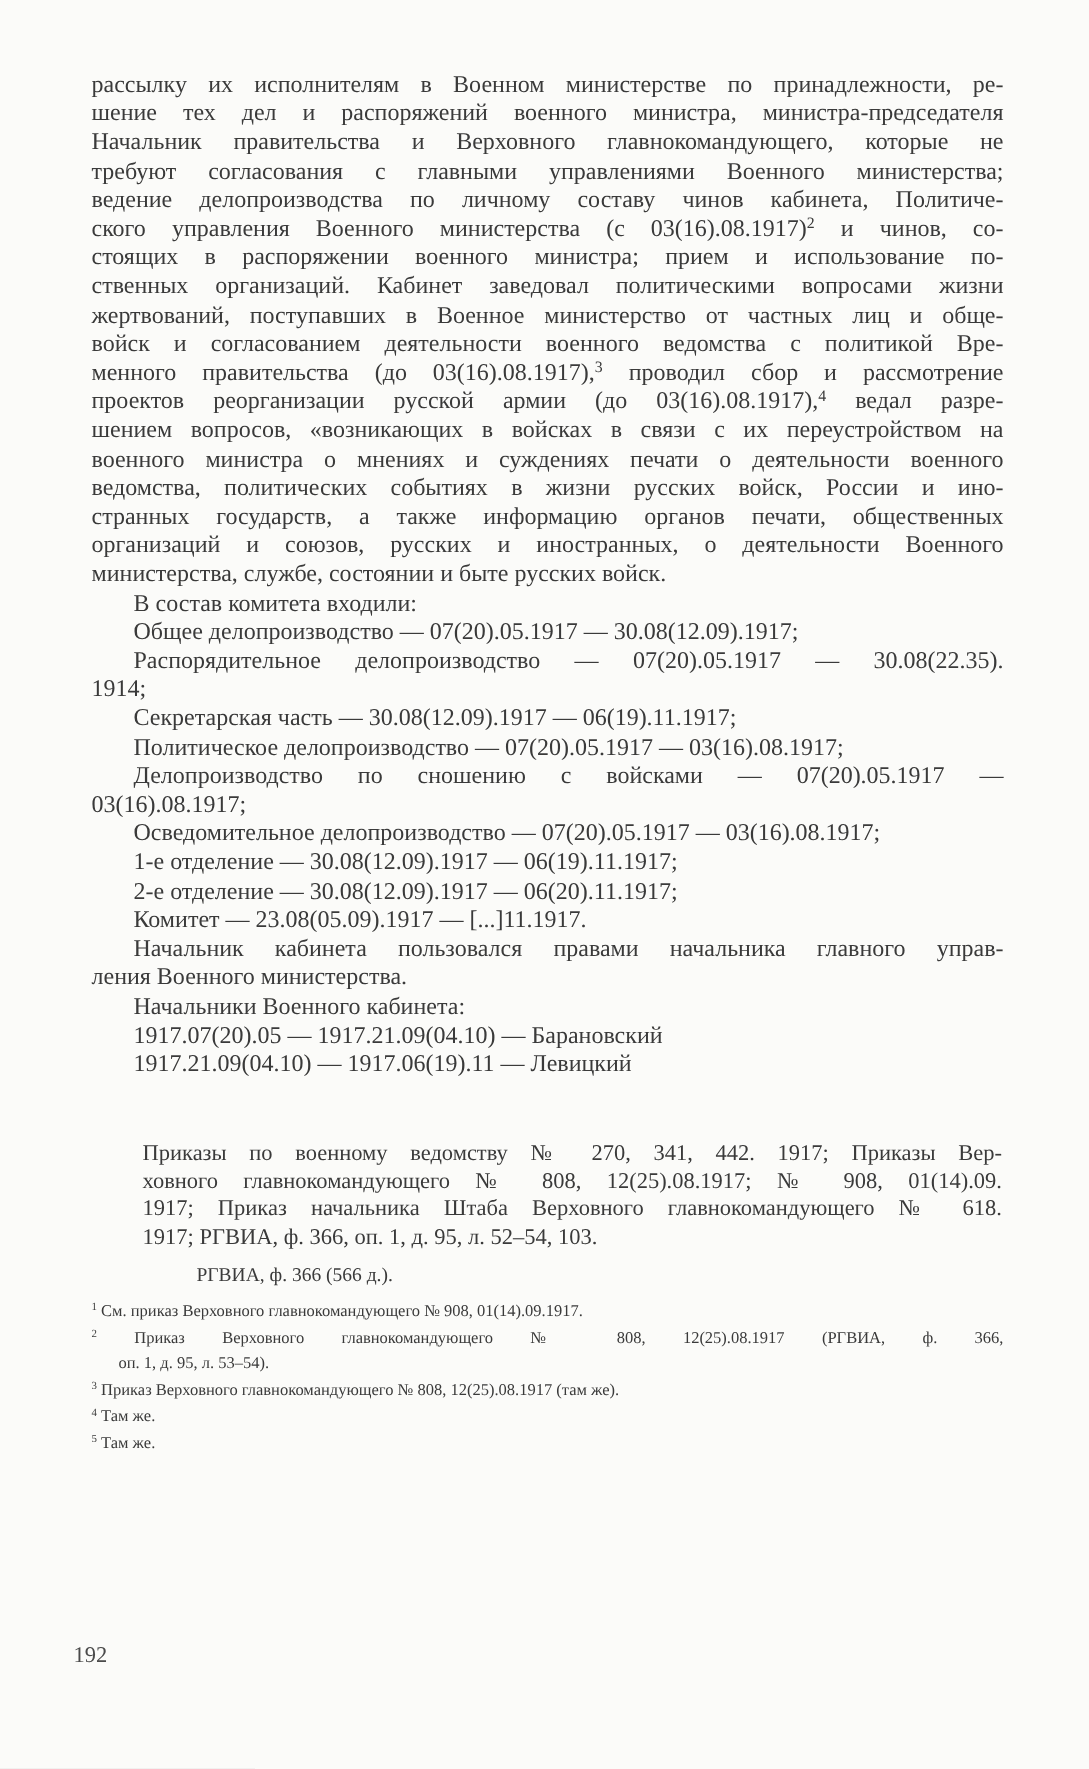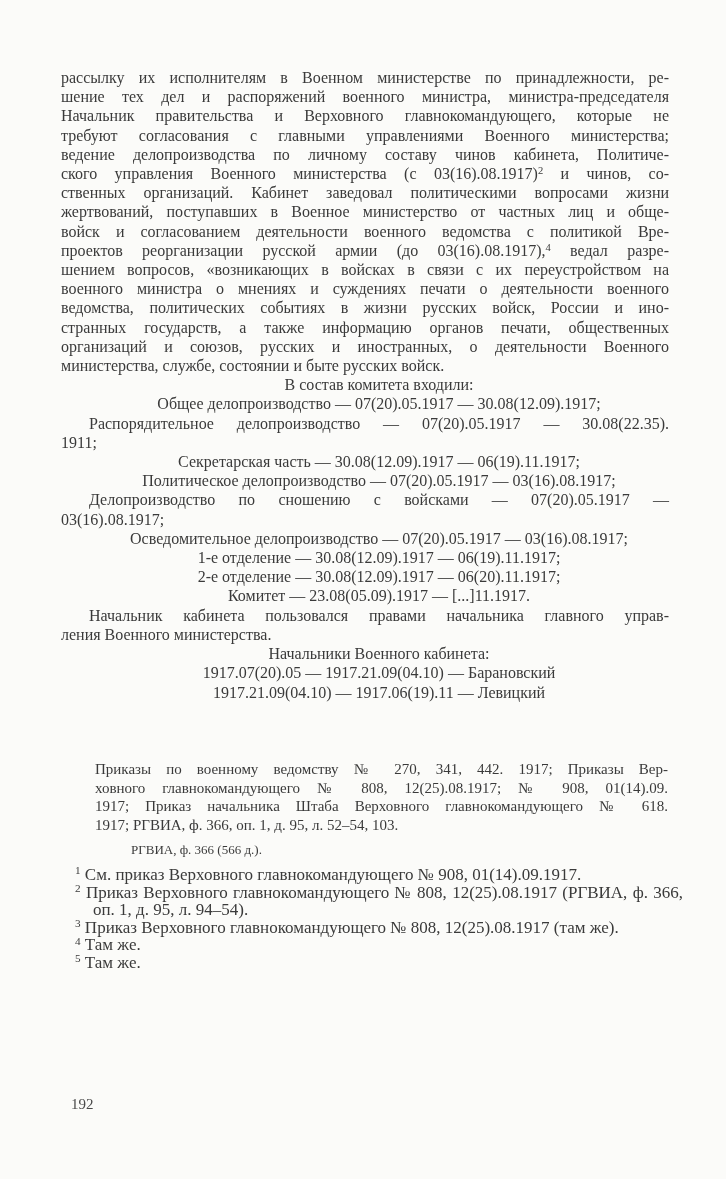--- a/index.html
+++ b/index.html
@@ -9,21 +9,21 @@
     height: 1179px;
     margin: 0 auto;
     background: #fbfbf9;
     font-family: "Liberation Serif", "DejaVu Serif", serif;
     color: #3a3a3a;
     overflow: hidden;
   }
   .main-text {
     position: absolute;
     left: 61px;
-    top: 68px;
+    top: 47px;
     width: 608px;
     font-size: 16px;
     line-height: 19.2px;
   }
   .sources-paragraph {
     position: absolute;
     left: 95px;
     top: 760px;
     width: 573px;
     font-size: 15px;
@@ -34,34 +34,33 @@
     left: 131px;
     top: 840px;
     font-size: 13px;
     line-height: 19px;
   }
   .footnotes {
     position: absolute;
     left: 61px;
     top: 866px;
     width: 608px;
-    font-size: 17px;
+    font-size: 11px;
     line-height: 17.6px;
-    margin-left: 14px;
   }
   .page-number {
     position: absolute;
-    left: 71px;
+    left: 49px;
     top: 1096px;
     font-size: 15px;
     color: #4a4a4a;
   }
   .line { white-space: normal; }
   .line.j { text-align: justify; text-align-last: justify; }
-  .line.ind { text-indent: 28px; text-align: center; }
+  .line.ind { text-indent: 28px; }
   .line.hang { padding-left: 18px; }
   sup {
     font-size: 66%;
     line-height: 0;
     vertical-align: baseline;
     position: relative;
     top: -0.5em;
   }
 </style>
 </head>
@@ -70,36 +69,38 @@
 <div class="page">
 
   <div class="main-text">
     <div>
         <div class="line j">рассылку их исполнителям в Военном министерстве по принадлежности, ре-</div>
         <div class="line j">шение тех дел и распоряжений военного министра, министра-председателя</div>
         <div class="line j">Начальник правительства и Верховного главнокомандующего, которые не</div>
         <div class="line j">требуют согласования с главными управлениями Военного министерства;</div>
         <div class="line j">ведение делопроизводства по личному составу чинов кабинета, Политиче-</div>
         <div class="line j">ского управления Военного министерства (с 03(16).08.1917)<sup>2</sup> и чинов, со-</div>
+        <div class="line j">стоящих в распоряжении военного министра; прием и использование по-</div>
         <div class="line j">ственных организаций. Кабинет заведовал политическими вопросами жизни</div>
         <div class="line j">жертвований, поступавших в Военное министерство от частных лиц и обще-</div>
         <div class="line j">войск и согласованием деятельности военного ведомства с политикой Вре-</div>
+        <div class="line j">менного правительства (до 03(16).08.1917),<sup>3</sup> проводил сбор и рассмотрение</div>
         <div class="line j">проектов реорганизации русской армии (до 03(16).08.1917),<sup>4</sup> ведал разре-</div>
         <div class="line j">шением вопросов, «возникающих в войсках в связи с их переустройством на</div>
         <div class="line j">военного министра о мнениях и суждениях печати о деятельности военного</div>
         <div class="line j">ведомства, политических событиях в жизни русских войск, России и ино-</div>
         <div class="line j">странных государств, а также информацию органов печати, общественных</div>
         <div class="line j">организаций и союзов, русских и иностранных, о деятельности Военного</div>
         <div class="line">министерства, службе, состоянии и быте русских войск.</div>
       </div>
     <div>
         <div class="line ind">В состав комитета входили:</div>
         <div class="line ind">Общее делопроизводство — 07(20).05.1917 — 30.08(12.09).1917;</div>
         <div class="line j ind">Распорядительное делопроизводство — 07(20).05.1917 — 30.08(22.35).</div>
-        <div class="line">1911;</div>
+        <div class="line">1914;</div>
         <div class="line ind">Секретарская часть — 30.08(12.09).1917 — 06(19).11.1917;</div>
         <div class="line ind">Политическое делопроизводство — 07(20).05.1917 — 03(16).08.1917;</div>
         <div class="line j ind">Делопроизводство по сношению с войсками — 07(20).05.1917 —</div>
         <div class="line">03(16).08.1917;</div>
         <div class="line ind">Осведомительное делопроизводство — 07(20).05.1917 — 03(16).08.1917;</div>
         <div class="line ind">1-е отделение — 30.08(12.09).1917 — 06(19).11.1917;</div>
         <div class="line ind">2-е отделение — 30.08(12.09).1917 — 06(20).11.1917;</div>
         <div class="line ind">Комитет — 23.08(05.09).1917 — [...]11.1917.</div>
         <div class="line j ind">Начальник кабинета пользовался правами начальника главного управ-</div>
         <div class="line">ления Военного министерства.</div>
@@ -114,21 +115,21 @@
       <div class="line j">ховного главнокомандующего № 808, 12(25).08.1917; № 908, 01(14).09.</div>
       <div class="line j">1917; Приказ начальника Штаба Верховного главнокомандующего № 618.</div>
       <div class="line">1917; РГВИА, ф. 366, оп. 1, д. 95, л. 52–54, 103.</div>
     </div>
 
   <div class="archive-reference">РГВИА, ф. 366 (566 д.).</div>
 
   <div class="footnotes">
       <div class="line"><sup>1</sup> См. приказ Верховного главнокомандующего № 908, 01(14).09.1917.</div>
       <div class="line j"><sup>2</sup> Приказ Верховного главнокомандующего № 808, 12(25).08.1917  (РГВИА, ф. 366,</div>
-      <div class="line hang">оп. 1, д. 95, л. 94–54).</div>
+      <div class="line hang">оп. 1, д. 95, л. 53–54).</div>
       <div class="line"><sup>3</sup> Приказ Верховного главнокомандующего № 808, 12(25).08.1917 (там же).</div>
       <div class="line"><sup>4</sup> Там же.</div>
       <div class="line"><sup>5</sup> Там же.</div>
     </div>
 
   <div class="page-number">192</div>
 
 </div>
 
 </body></html>

